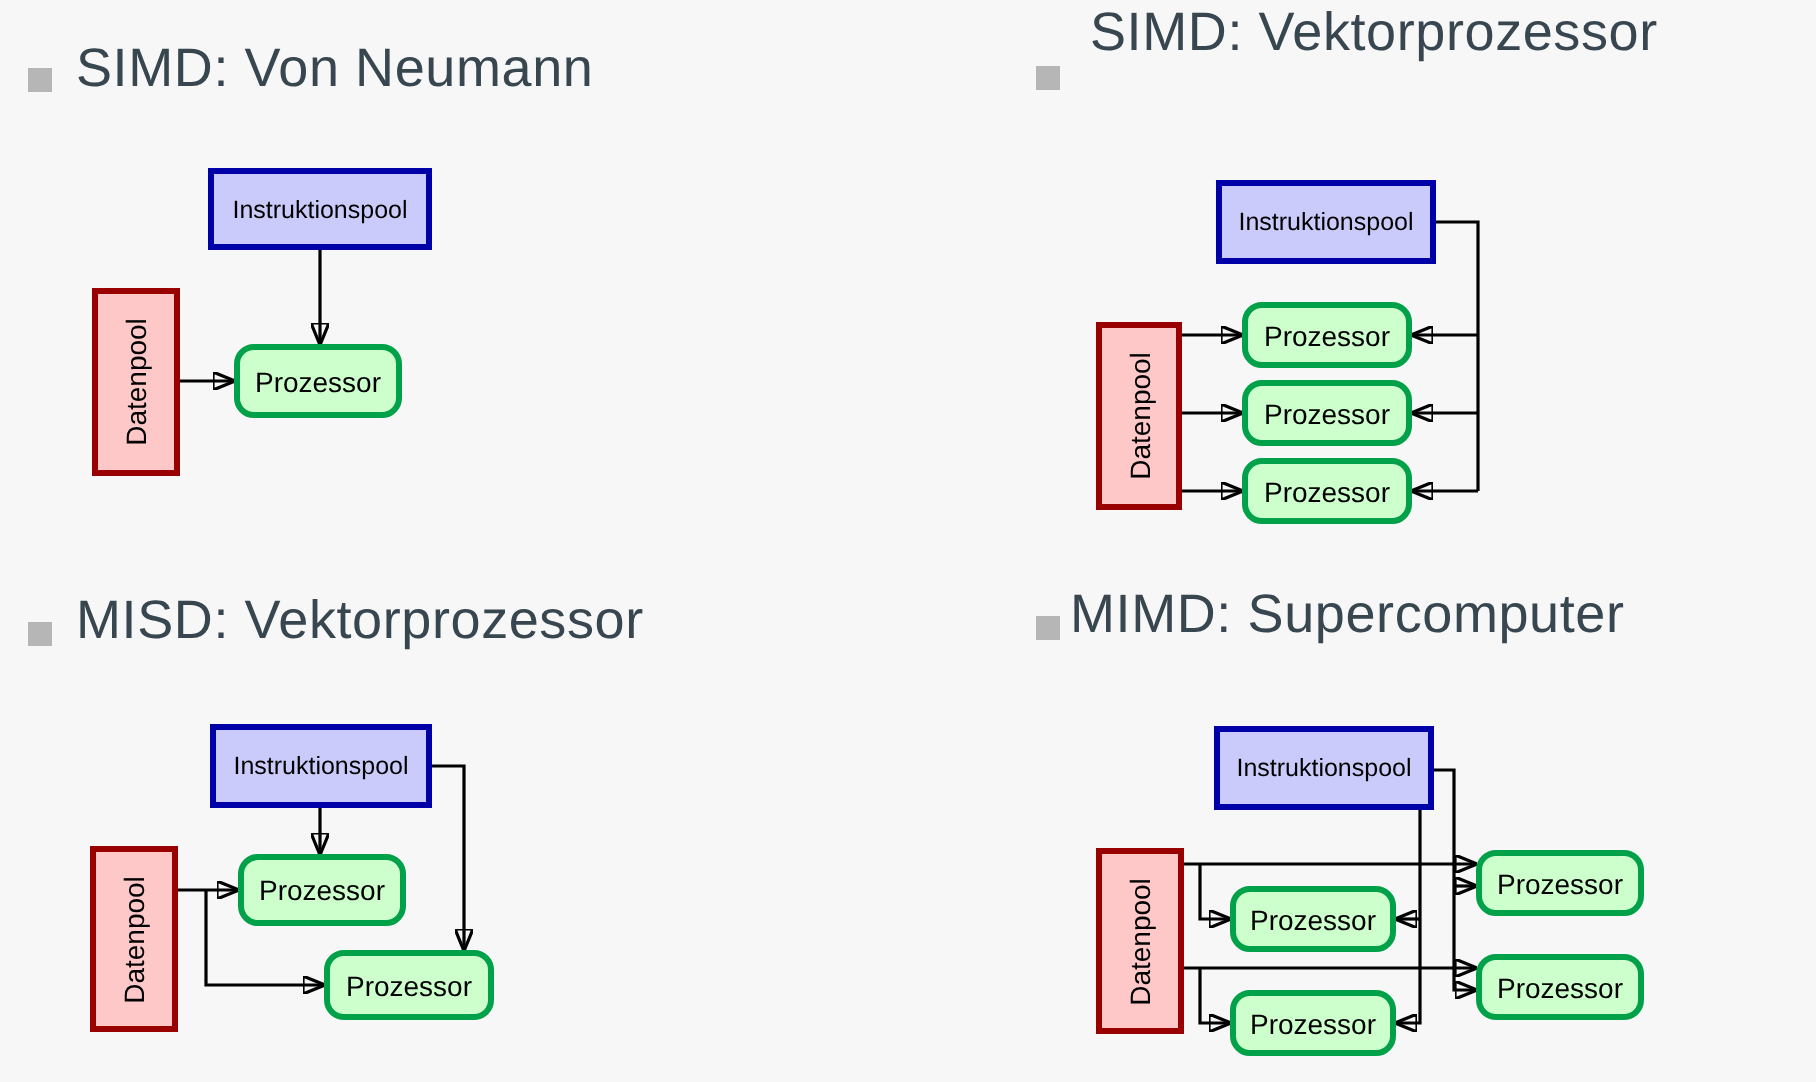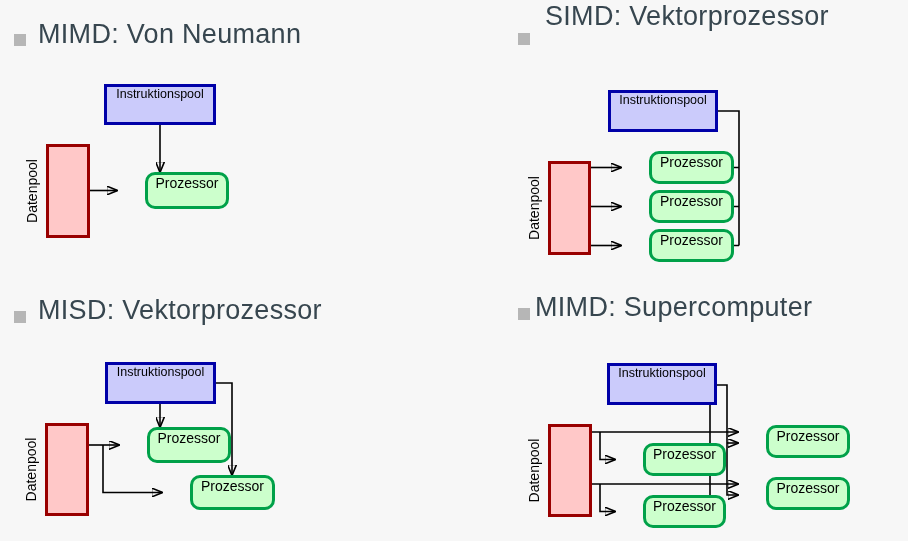--- a/index.html
+++ b/index.html
@@ -13,36 +13,35 @@
   .bullet{
     position:absolute;width:12px;height:12px;background:#b6b6b6;
   }
   .title{
     position:absolute;margin:0;
     font-size:27px;font-weight:400;letter-spacing:.3px;
     color:#37464f;white-space:nowrap;line-height:1.1;
   }
   .box{
     position:absolute;box-sizing:border-box;
-    display:flex;justify-content:center;
+    display:flex;align-items:center;justify-content:center;
     color:#000;text-align:center;
   }
   .inst{
     background:#cbcbfb;border:3px solid #0000a8;
     font-size:12.5px;
   }
   .daten{
     background:#ffc8c8;border:3px solid #990000;
     font-size:14px;
   }
   .daten>span{transform:rotate(-90deg);white-space:nowrap;}
   .proz{
     background:#ccffcc;border:3px solid #00a149;border-radius:10px;
     font-size:14px;
-    margin-left:28px;
   }
   .wires{position:absolute;left:0;top:0;pointer-events:none;}
   .wires path{fill:none;stroke:#000;stroke-width:1.6;}
 </style>
 </head>
 <body>
 
 <div class="slide">
 
   <svg class="wires" width="908" height="541" viewBox="0 0 908 541">
@@ -73,21 +72,21 @@
     <path d="M717,385 L727,385 L727,495 L738,495" marker-end="url(#arr)"></path>
     <path d="M727,443 L738,443" marker-end="url(#arr)"></path>
     <path d="M592,432 L738,432" marker-end="url(#arr)"></path>
     <path d="M600,432 L600,459.5 L615,459.5" marker-end="url(#arr)"></path>
     <path d="M592,484 L738,484" marker-end="url(#arr)"></path>
     <path d="M600,484 L600,511.5 L615,511.5" marker-end="url(#arr)"></path>
   </svg>
 
   <section>
     <span class="bullet" style="left:14px;top:34px;"></span>
-    <h2 class="title" style="left:38px;top:20px;">MIMD: Von Neumann</h2>
+    <h2 class="title" style="left:38px;top:20px;">SIMD: Von Neumann</h2>
     <div class="box inst" style="left:104px;top:84px;width:112px;height:41px;">
       <span>Instruktionspool</span>
     </div>
     <div class="box daten" style="left:46px;top:144px;width:44px;height:94px;">
       <span>Datenpool</span>
     </div>
     <div class="box proz" style="left:117px;top:172px;width:84px;height:37px;">
       <span>Prozessor</span>
     </div>
   </section>

